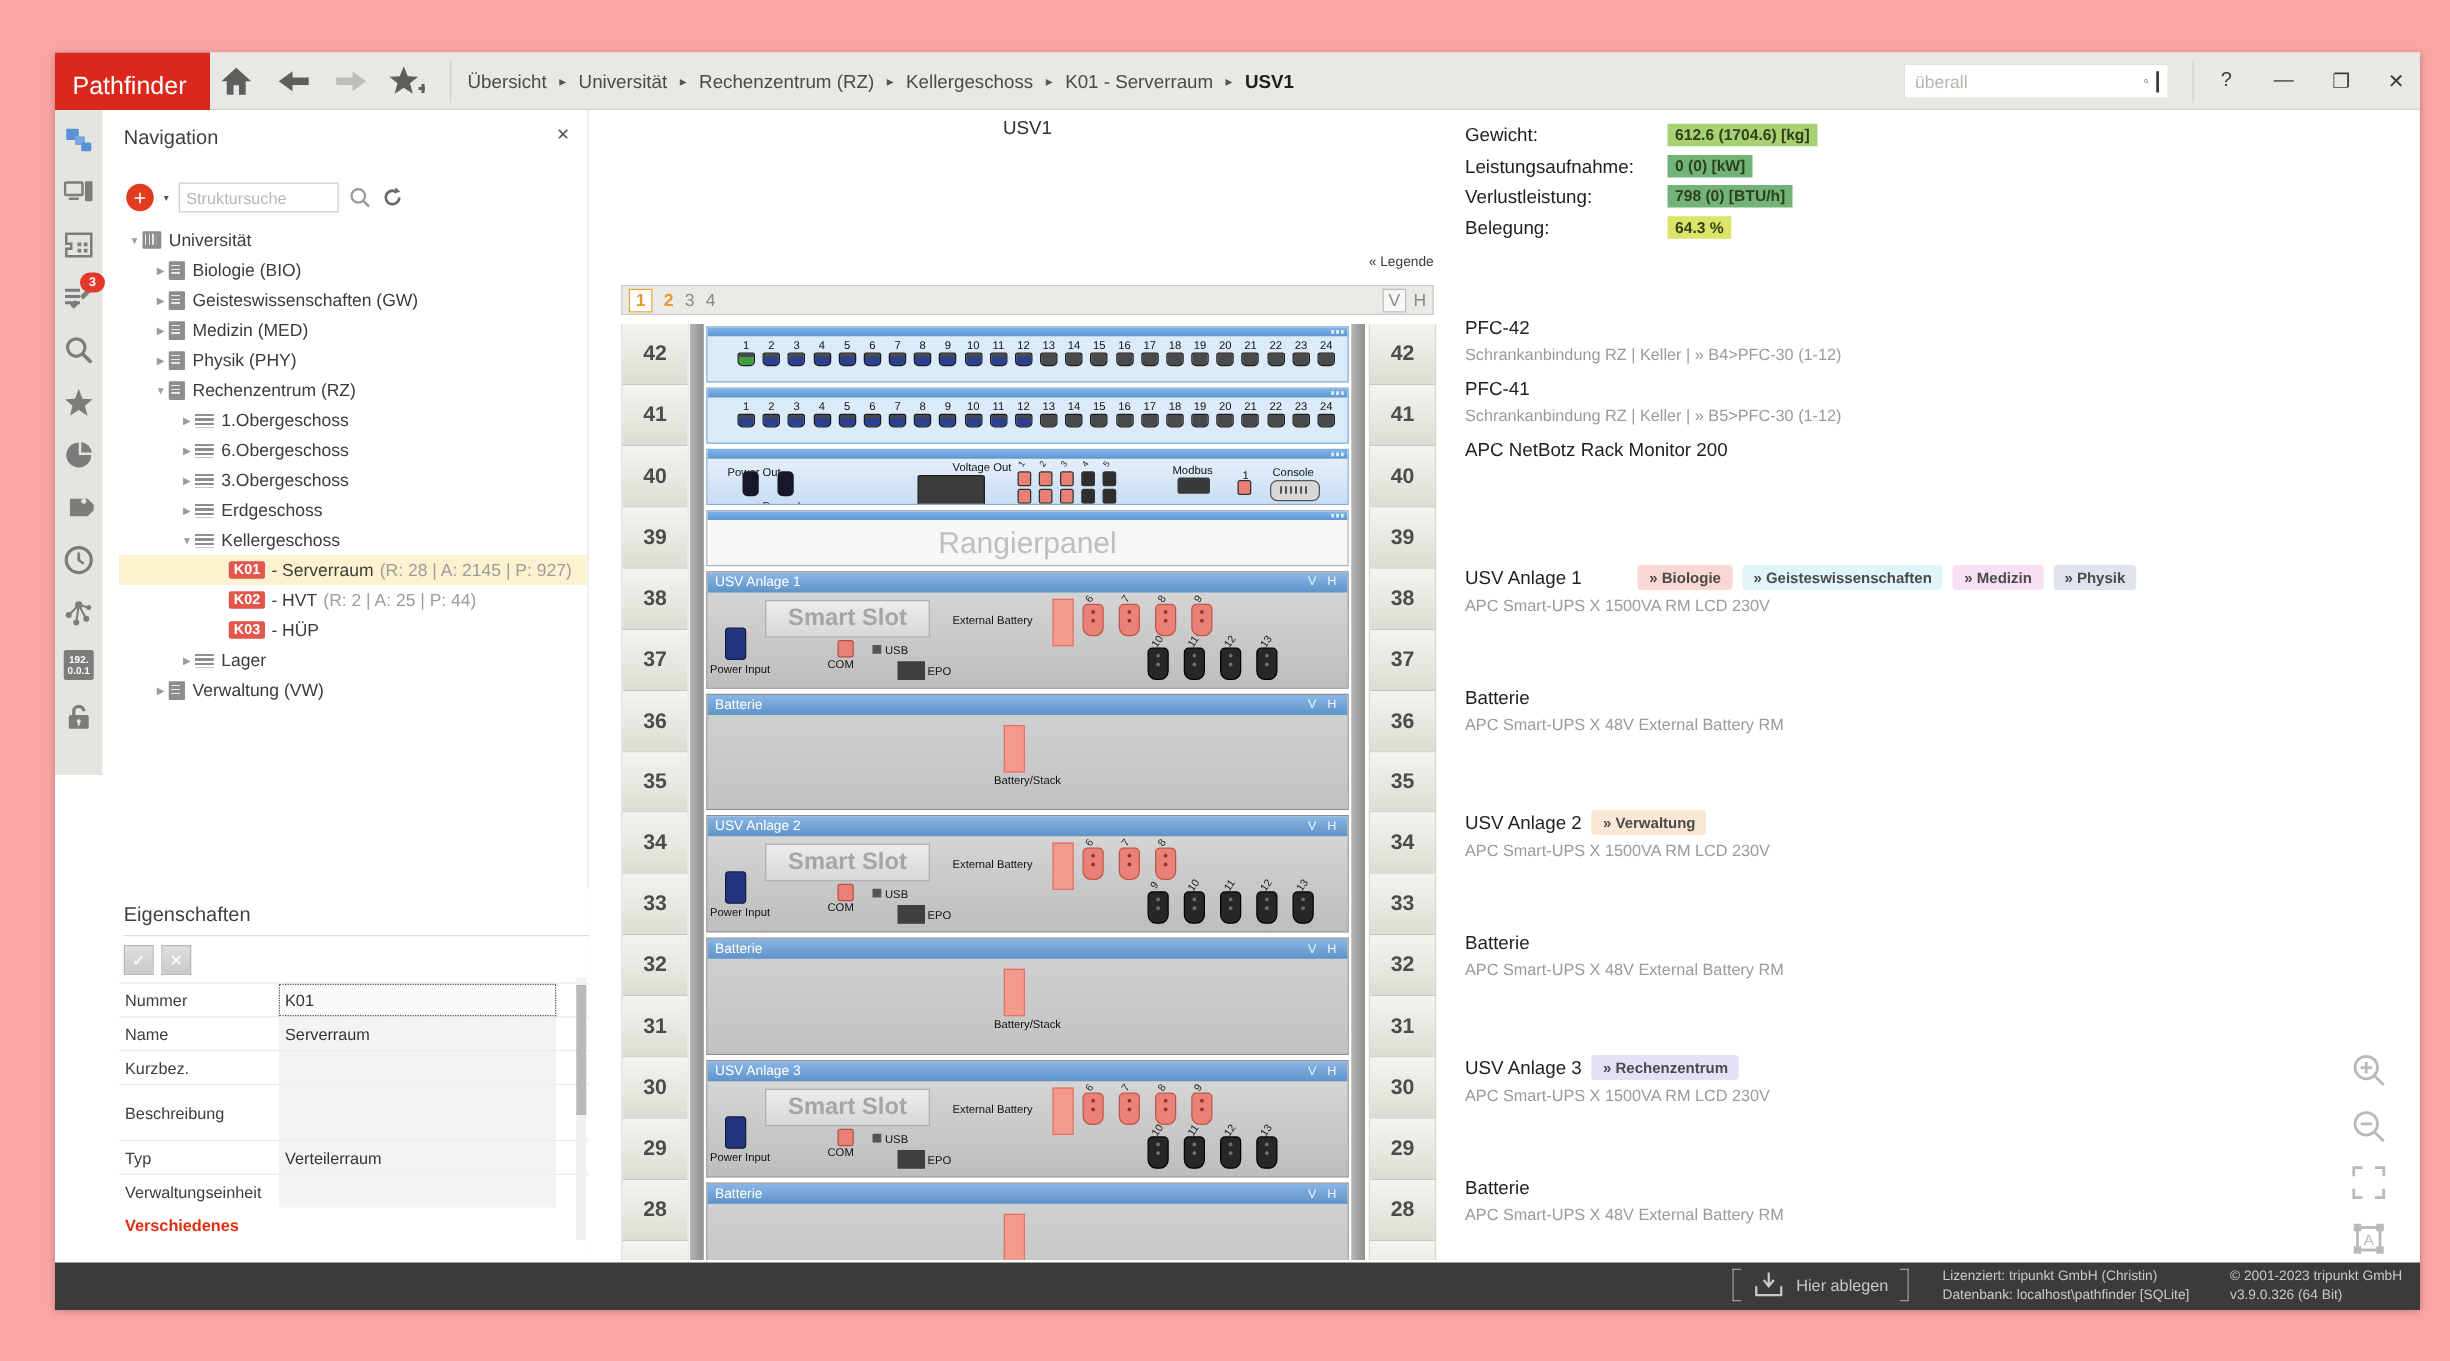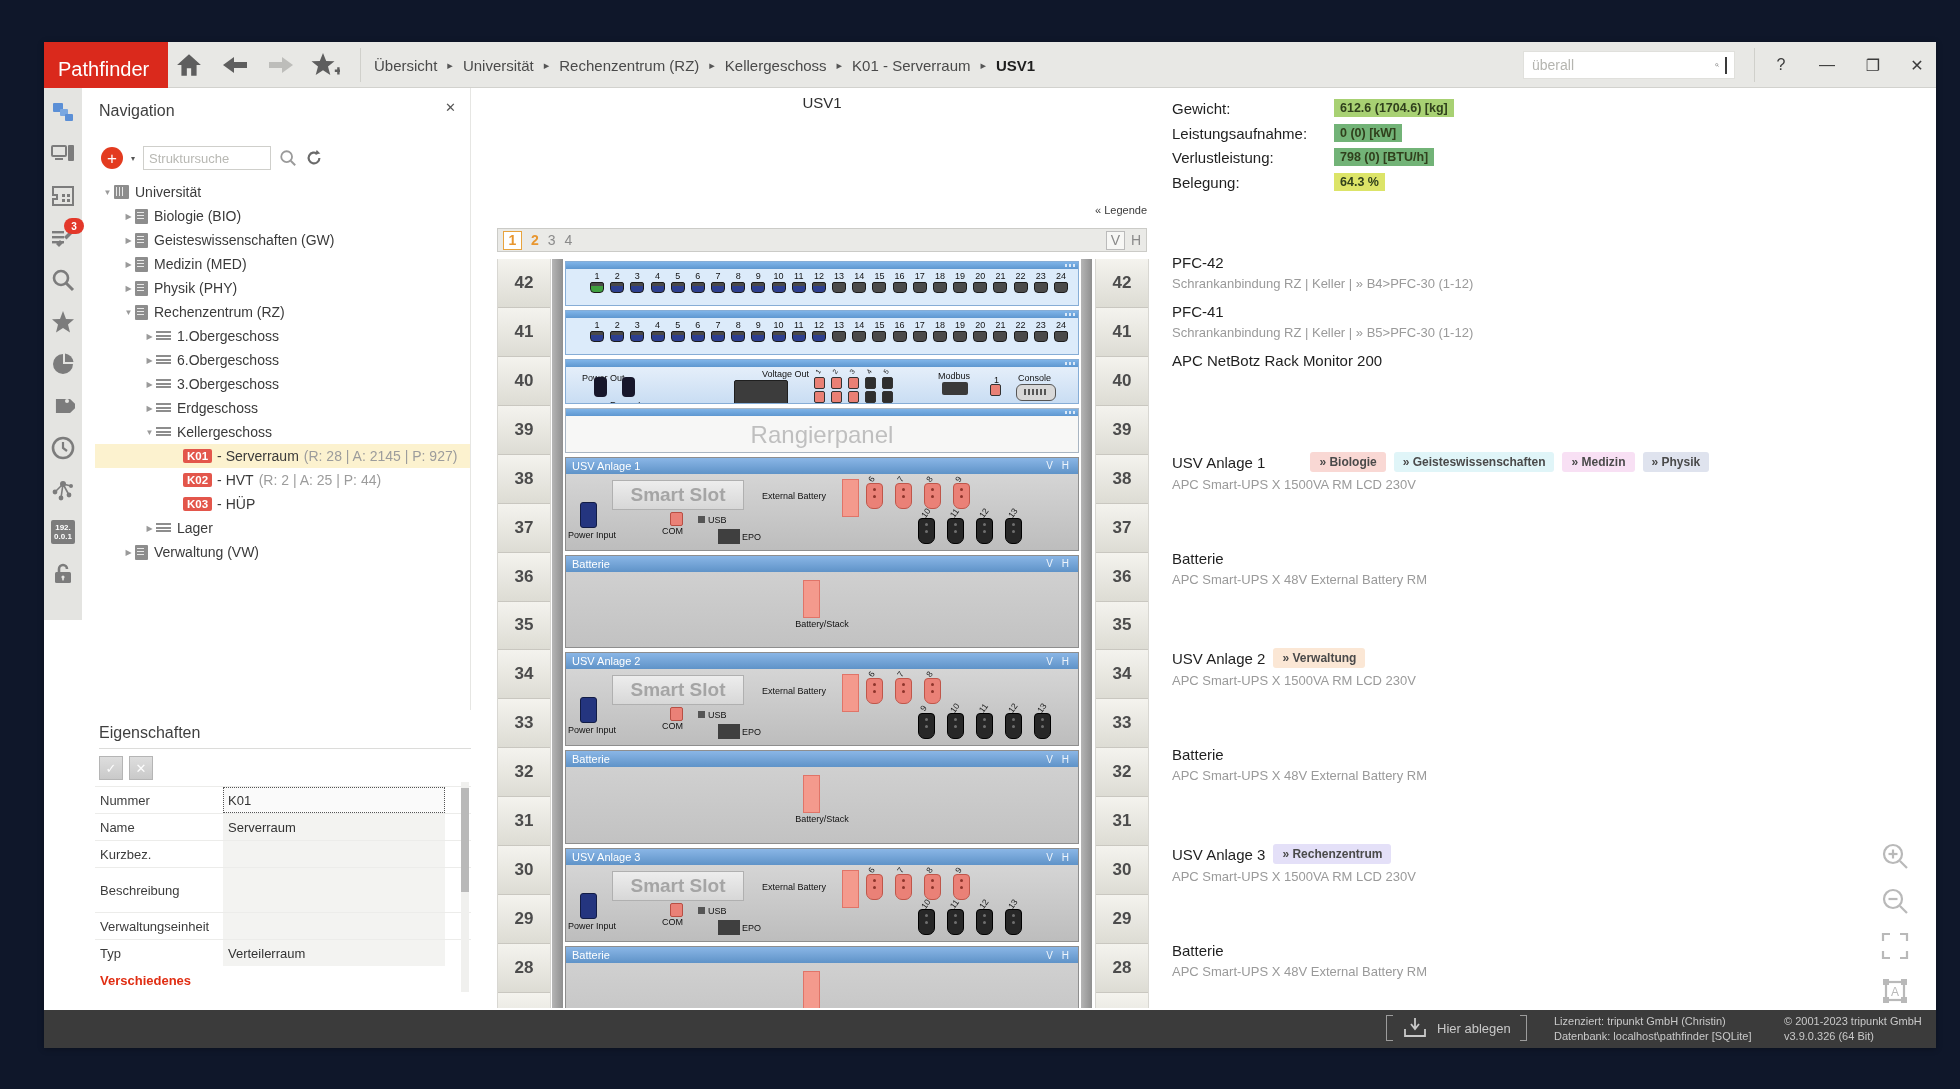--- a/index.html
+++ b/index.html
@@ -1,16 +1,16 @@
 <!DOCTYPE html>
 <html><head>
 <meta charset="utf-8">
 <style>
   html,body{margin:0;padding:0;background:#e9e9e7;font-family:"Liberation Sans",sans-serif;}
-  .stage{position:relative;width:1960px;height:1089px;overflow:hidden;background:#0f172a;}
+  .stage{position:relative;width:1960px;height:1089px;overflow:hidden;background:#fca5a5;}
   .window{position:absolute;left:44px;top:42px;width:1892px;height:1006px;background:#fff;box-shadow:0 1px 6px rgba(0,0,0,.28);}
   
   .topbar{position:absolute;left:0;top:0;width:100%;height:46px;background:#e8e8e5;border-bottom:1px solid #d2d2ce;box-sizing:border-box;}
   .logo{position:absolute;left:0;top:0;width:124px;height:46px;background:#da291c;color:#fff;font-size:20px;display:flex;align-items:flex-end;padding:0 0 7px 14px;box-sizing:border-box;}
   .tbicon{position:absolute;top:8px;width:30px;height:30px;display:flex;align-items:center;justify-content:center;}
   .tbsep{position:absolute;top:6px;width:1px;height:34px;background:#d0d0cb;}
   .crumbs{position:absolute;left:330px;top:0;height:46px;display:flex;align-items:center;gap:10px;font-size:15px;color:#4a4a4a;white-space:nowrap;}
   .crumb-sep{font-size:11px;color:#555;}
   .crumb:last-child{color:#1e1e1e;font-weight:bold;}
   .search{position:absolute;left:1479px;top:9px;width:212px;height:28px;background:#fff;border:1px solid #e0e0dc;box-sizing:border-box;display:flex;align-items:center;padding:0 6px;}
@@ -423,26 +423,26 @@
           </div>
           <div class="prow">
             <div class="plabel">Kurzbez.</div>
             <div class="pval"></div>
           </div>
           <div class="prow" style="min-height: 44px;">
             <div class="plabel">Beschreibung</div>
             <div class="pval"></div>
           </div>
           <div class="prow">
+            <div class="plabel">Typ</div>
+            <div class="pval">Verteilerraum</div>
+          </div>
+          <div class="prow">
             <div class="plabel">Verwaltungseinheit</div>
             <div class="pval"></div>
-          </div>
-          <div class="prow">
-            <div class="plabel">Typ</div>
-            <div class="pval">Verteilerraum</div>
           </div>
         </div>
       <div class="psection">Verschiedenes</div>
       <div class="pscroll">
           <div class="pthumb"></div>
         </div>
     </div>
 
     <div class="usv-title">USV1</div>
     <div class="legend">« Legende</div>

